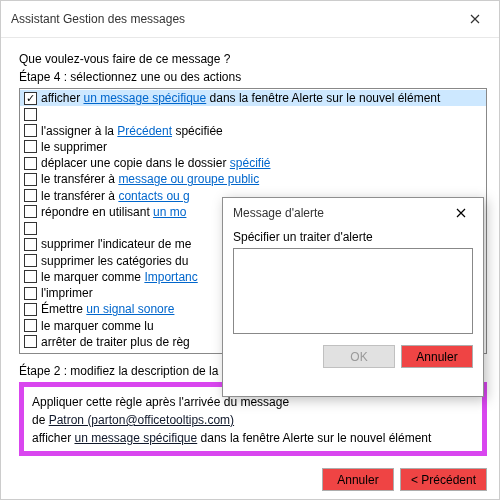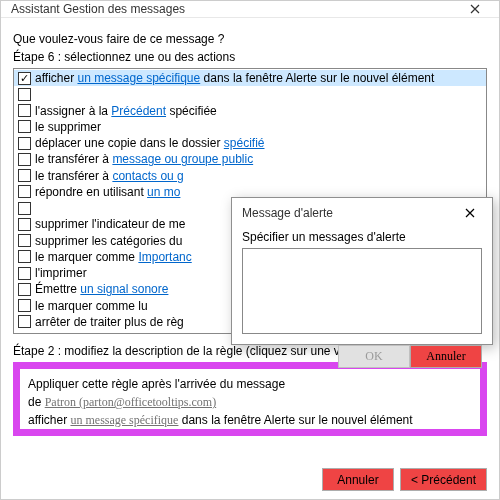--- a/index.html
+++ b/index.html
@@ -17,37 +17,37 @@
 
   
   .wizard {
     position: absolute;
     left: 0; top: 0;
     width: 500px; height: 500px;
     background: #fff;
     border: 1px solid #ccc;
   }
   .titlebar {
-    height: 17px;
+    height: 37px;
     display: flex;
     align-items: center;
     padding: 0 4px 0 10px;
     border-bottom: 1px solid #e8e8e8;
     color: #333;
   }
   .titlebar .title { flex: 1; font-size: 12px; }
   .titlebar .close {
     width: 40px; height: 26px;
     display: flex; align-items: center; justify-content: center;
     color: #333;
   }
   .titlebar .close svg { width: 10px; height: 10px; }
 
   .content {
-    padding: 10px 12px 8px 12px;
+    padding: 10px 12px 8px 18px;
   }
 
   .question { margin: 4px 0 2px 0; }
   .step-label { margin: 4px 0 4px 0; }
 
   .actions-box {
     border: 1px solid #888;
     height: 266px;
     overflow: hidden;
     background: #fff;
@@ -71,29 +71,28 @@
     flex: 0 0 13px;
   }
   .chk.checked::after {
     content: "✓";
     font-size: 11px;
     line-height: 1;
     color: #000;
   }
   .action-text { display: inline; }
   .lk {
-    color: #737373;
+    color: #0f172a;
     text-decoration: underline;
-    font-family: Liberation Serif, serif;
   }
   .ul { text-decoration: underline; color: #0066cc; }
 
   .step2-label { margin: 10px 0 4px 0; }
   .desc-box {
-    border: 7px solid #d946ef;
+    border: 5px solid #d946ef;
     height: 74px;
     padding: 6px 8px;
     background: #fff;
     line-height: 1.5;
   }
 
   .btn-row {
     position: absolute;
     left: 0; right: 0; bottom: 8px;
     display: flex;
@@ -110,23 +109,23 @@
     align-items: center;
     justify-content: center;
     padding: 0 10px;
     font-size: 12px;
     color: #000;
   }
 
   
   .dialog {
     position: absolute;
-    left: 231px; top: 197px;
+    left: 222px; top: 197px;
     width: 262px;
-    height: 148px;
+    height: 200px;
     background: #fff;
     border: 1px solid #8f8f8f;
     box-shadow: 3px 3px 12px rgba(0,0,0,0.25);
   }
   .dialog .dlg-titlebar {
     height: 30px;
     display: flex;
     align-items: center;
     padding: 0 2px 0 10px;
     color: #333;
@@ -147,23 +146,23 @@
     height: 86px;
     border: 1px solid #888;
     background: #fff;
     resize: none;
     font-family: inherit;
     font-size: 12px;
     padding: 2px 4px;
   }
   .dialog .dlg-buttons {
     display: flex;
+    gap: 6px;
     justify-content: flex-end;
     margin-top: 8px;
-    font-family: Liberation Serif, serif;
   }
   .btn.disabled {
     color: #9a9a9a;
     background: #e1e1e1;
     border-color: #c0c0c0;
   }
 
 </style>
 </head>
 <body>
@@ -173,21 +172,21 @@
     <span class="title">Assistant Gestion des messages</span>
     <div class="close">
       <svg viewBox="0 0 10 10">
           <path d="M1 1 L9 9 M9 1 L1 9" stroke="#333" stroke-width="1.2" fill="none"></path>
         </svg>
     </div>
   </div>
 
   <div class="content">
     <div class="question">Que voulez-vous faire de ce message ?</div>
-    <div class="step-label">Étape 6 : sélectionnez une ou des actions</div>
+    <div class="step-label">Étape 4 : sélectionnez une ou des actions</div>
 
     <div class="actions-box" id="actions-box">
 
     <div class="action-row selected">
           <span class="chk checked"></span>
           <span class="action-text"><span>afficher </span><span class="ul">un message spécifique</span><span> dans la fenêtre Alerte sur le nouvel élément</span></span>
         </div>
         <div class="action-row">
           <span class="chk"></span>
         </div>
@@ -270,20 +269,20 @@
 <div class="dialog">
   <div class="dlg-titlebar">
     <span class="dlg-title">Message d'alerte</span>
     <div class="dlg-close">
       <svg viewBox="0 0 10 10">
           <path d="M1 1 L9 9 M9 1 L1 9" stroke="#000" stroke-width="1.2" fill="none"></path>
         </svg>
     </div>
   </div>
   <div class="dlg-body">
-    <div class="dlg-label">Spécifier un messages d'alerte</div>
+    <div class="dlg-label">Spécifier un traiter d'alerte</div>
     <textarea class="dlg-textarea" value="" style=""></textarea>
     <div class="dlg-buttons">
       <div class="btn disabled">OK</div>
       <div class="btn">Annuler</div>
     </div>
   </div>
 </div>
 
 </body></html>

